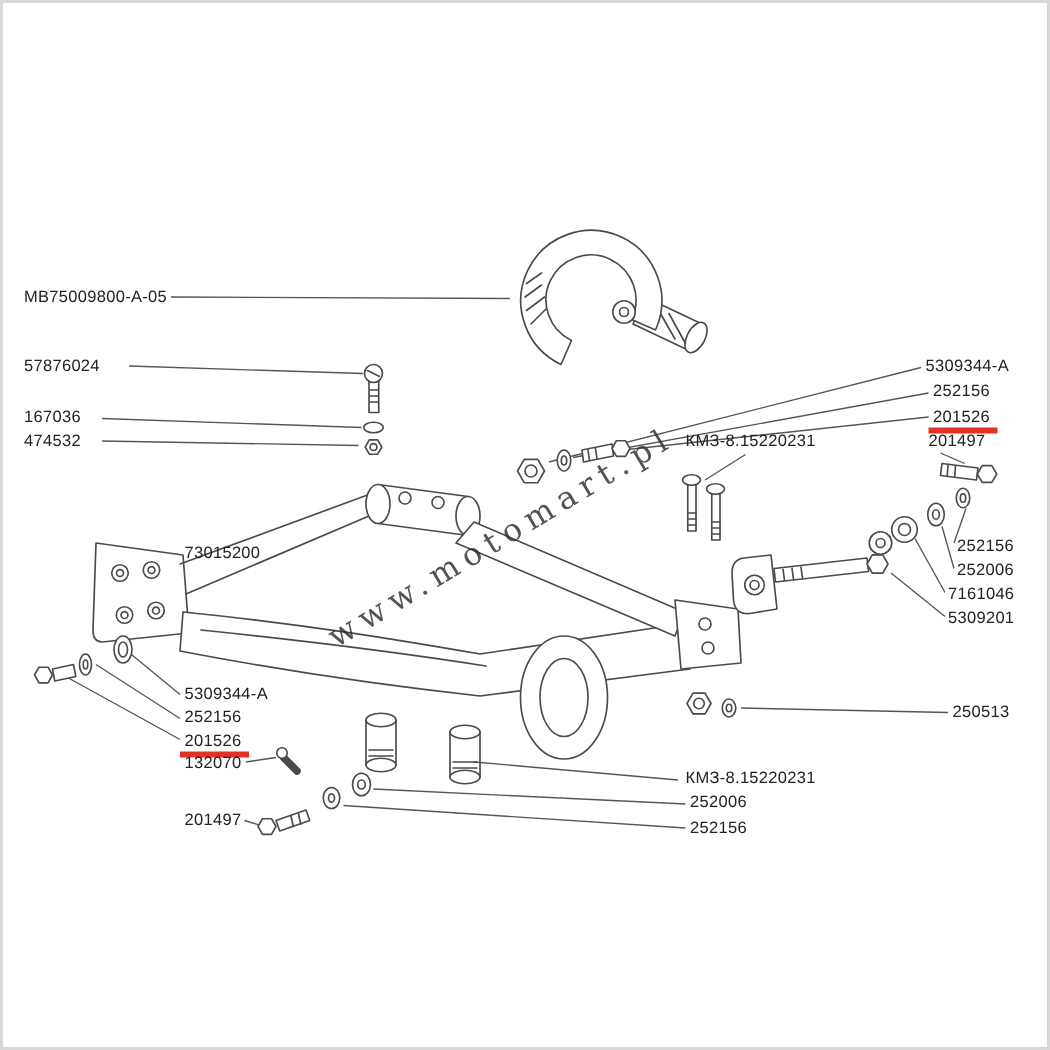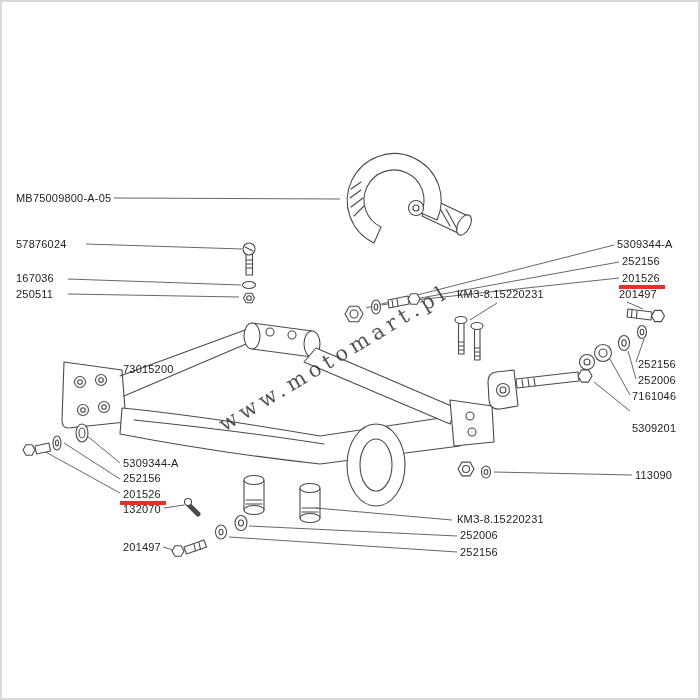--- a/index.html
+++ b/index.html
@@ -220,34 +220,34 @@
         <ellipse cx="484" cy="470" rx="1.8" ry="2.5"></ellipse>
       </g>
     </g>
   </svg>
 
   <div class="watermark">www.motomart.pl</div>
 
   <div class="label" style="left:14px;  top:190px">MB75009800-A-05</div>
   <div class="label" style="left:14px;  top:236px">57876024</div>
   <div class="label" style="left:14px;  top:270px">167036</div>
-  <div class="label" style="left:14px;  top:286px">250511</div>
+  <div class="label" style="left:14px;  top:286px">474532</div>
   <div class="label" style="left:121px; top:361px">73015200</div>
   <div class="label" style="left:121px; top:455px">5309344-A</div>
   <div class="label" style="left:121px; top:470px">252156</div>
   <div class="label hl" style="left:121px; top:486px">201526</div>
   <div class="label" style="left:121px; top:501px">132070</div>
   <div class="label" style="left:121px; top:539px">201497</div>
   <div class="label" style="left:615px; top:236px">5309344-A</div>
   <div class="label" style="left:620px; top:253px">252156</div>
   <div class="label hl" style="left:620px; top:270px">201526</div>
   <div class="label" style="left:617px; top:286px">201497</div>
   <div class="label" style="left:455px; top:286px">КМЗ-8.15220231</div>
   <div class="label" style="left:636px; top:356px">252156</div>
   <div class="label" style="left:636px; top:372px">252006</div>
   <div class="label" style="left:630px; top:388px">7161046</div>
-  <div class="label" style="left:630px; top:420px">5309201</div>
-  <div class="label" style="left:633px; top:467px">113090</div>
+  <div class="label" style="left:630px; top:404px">5309201</div>
+  <div class="label" style="left:633px; top:467px">250513</div>
   <div class="label" style="left:455px; top:511px">КМЗ-8.15220231</div>
   <div class="label" style="left:458px; top:527px">252006</div>
   <div class="label" style="left:458px; top:544px">252156</div>
 
 </div>
 
 </body></html>

